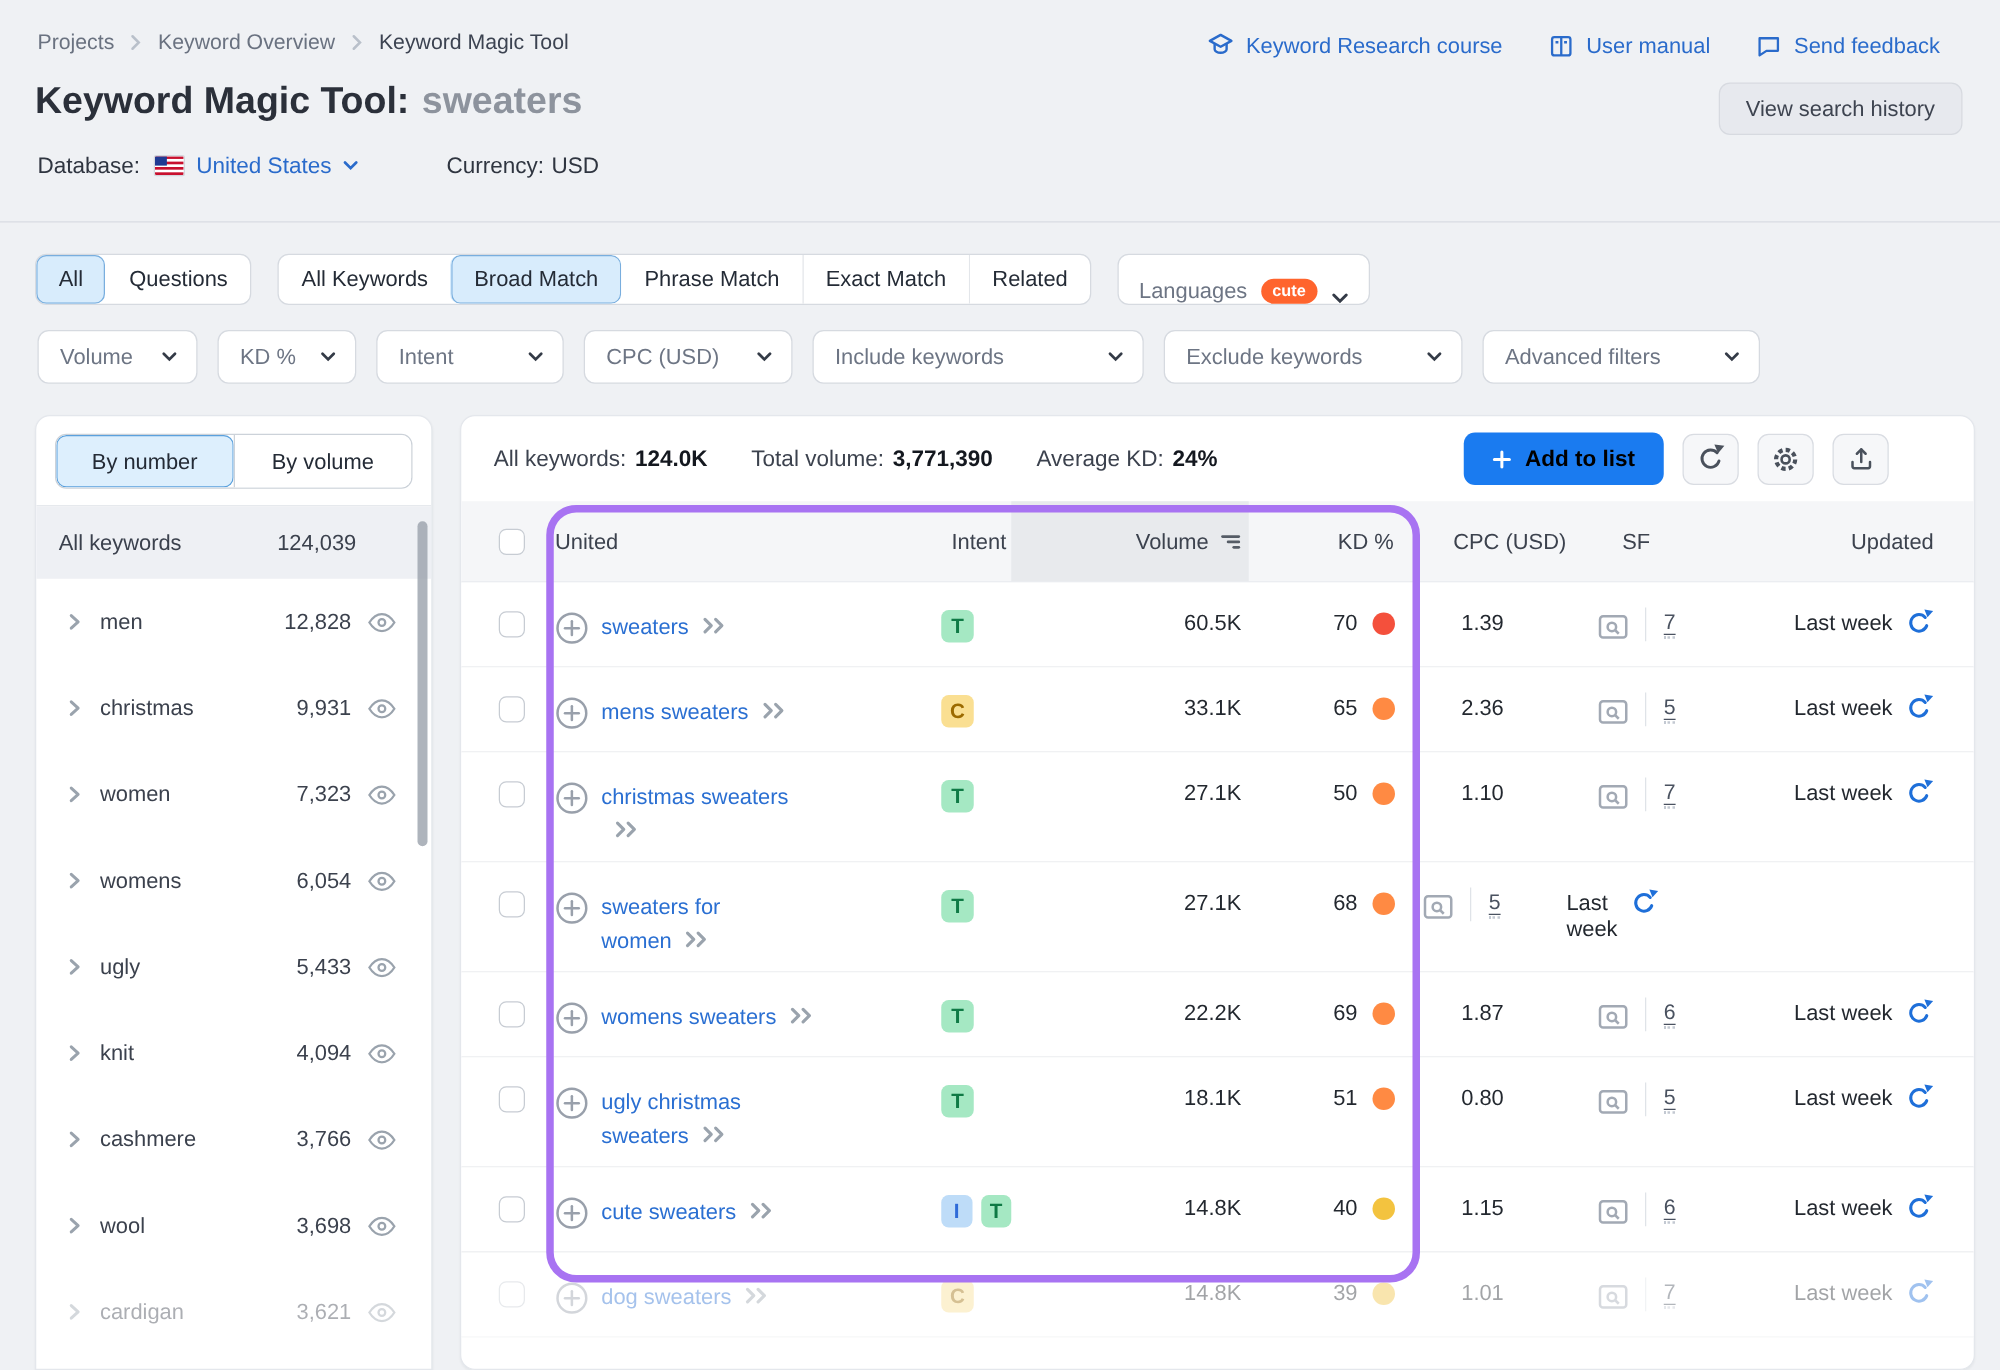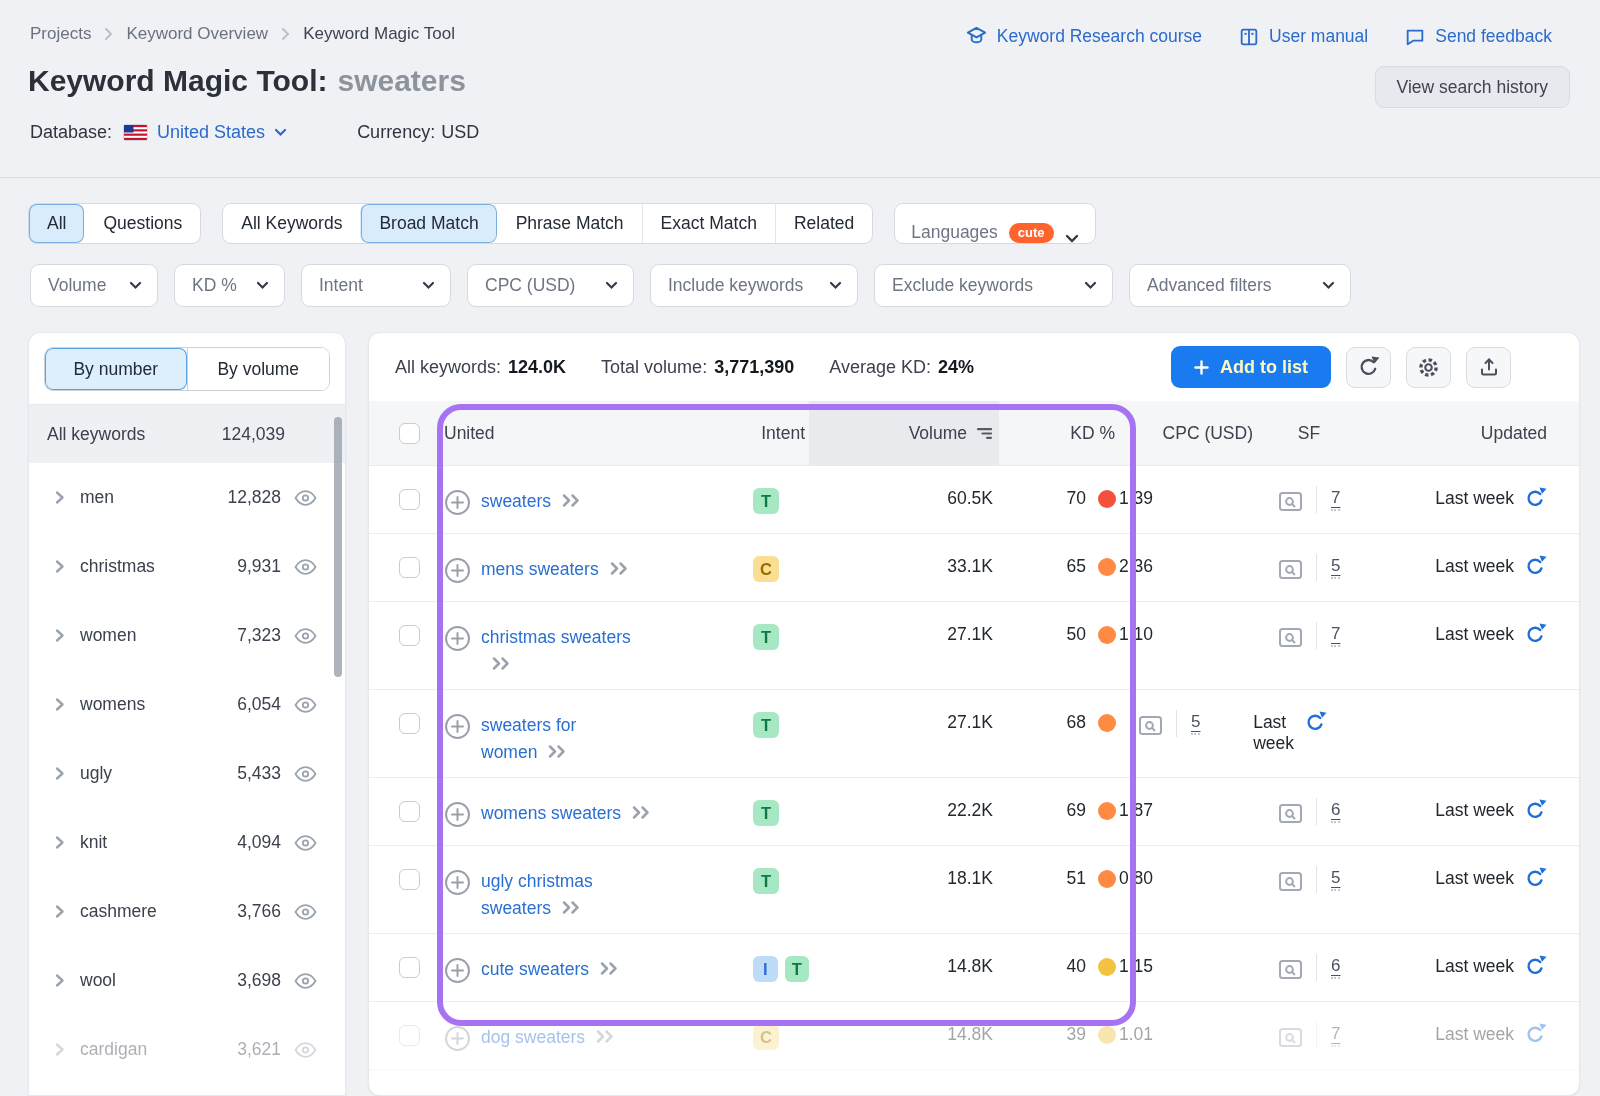--- a/index.html
+++ b/index.html
@@ -35,21 +35,21 @@
   .languages-pill{display:flex;align-items:flex-end;gap:11px;background:#fff;border:1px solid #d6dae0;border-radius:9px;height:41px;padding:0 16px;cursor:pointer}
   .lang-label{font-size:17.5px;color:#6d7584}
   .beta-badge{background:#ff642d;color:#fff;font-size:13px;font-weight:700;padding:3px 9px 4px;border-radius:11px;line-height:1}
   .dd-chev{display:flex;color:#343b47}
 
   
   .filters-row{position:absolute;top:264px;left:30px;display:flex;gap:16px}
   .filter-pill{height:43px;background:#fff;border:1px solid #d6dae0;border-radius:9px;display:flex;align-items:center;justify-content:space-between;padding:0 15px 0 17px;font-size:17.5px;color:#6d7584;cursor:pointer}
   .filter-pill:nth-child(1){width:128px}.filter-pill:nth-child(2){width:111px}
   .filter-pill:nth-child(3){width:150px}.filter-pill:nth-child(4){width:167px}
-  .filter-pill:nth-child(5){width:208px}.filter-pill:nth-child(6){width:239px}
+  .filter-pill:nth-child(5){width:265px}.filter-pill:nth-child(6){width:239px}
   .filter-pill:nth-child(7){width:222px}
 
   
   .sidebar-card{position:absolute;left:28px;top:332px;width:318px;height:764px;background:#fff;border:1px solid #e4e7ec;border-radius:12px 12px 0 0;overflow:hidden;box-shadow:0 1px 2px rgba(27,31,38,.05)}
   .sb-toggle{margin:14px 15px 13px;display:flex;border:1px solid #ccd2d9;border-radius:9px;height:44px;overflow:hidden}
   .sb-toggle .tg{flex:1;display:flex;align-items:center;justify-content:center;font-size:17.5px;color:#242b36;border-left:1px solid #ccd2d9;cursor:pointer;background:#fff}
   .sb-toggle .tg:first-child{border-left:none}
   .sb-toggle .tg.active{background:#ddeffd;box-shadow:inset 0 0 0 1px #5ba1dd;border-radius:8px}
   .sb-divider{height:1px;background:#e6e9ed}
   .sb-all{display:flex;justify-content:space-between;align-items:center;background:#eef0f4;height:58px;padding:0 60px 0 18px;font-size:17.5px;color:#3b414d;cursor:pointer}
@@ -59,21 +59,21 @@
   .sb-item .eye{display:flex}
   .faded{opacity:.42}
   .sb-scrollbar{position:absolute;top:84px;right:3px;width:8px;height:260px;background:#9aa1ab;border-radius:4px;opacity:.8;cursor:pointer}
 
   
   .table-card{position:absolute;left:368px;top:332px;width:1212px;height:764px;background:#fff;border:1px solid #e4e7ec;border-radius:12px;overflow:hidden;box-shadow:0 1px 2px rgba(27,31,38,.05)}
   .toolbar{height:68px;display:flex;align-items:center;padding-left:26px}
   .stats{display:flex;gap:35px;font-size:18px;color:#3c424e;align-items:center}
   .stat b{color:#14181f;margin-left:7px;font-weight:700}
   .toolbar-actions{margin-left:auto;margin-right:68px;display:flex;gap:15px;align-items:center}
-  .add-btn{height:42px;background:#1a7bf0;color:#fef9c3;border:none;border-radius:9px;display:flex;align-items:center;gap:11px;padding:0 23px;font-size:18px;font-weight:700;cursor:pointer;font-family:inherit}
+  .add-btn{height:42px;background:#1a7bf0;color:#000000;border:none;border-radius:9px;display:flex;align-items:center;gap:11px;padding:0 23px;font-size:18px;font-weight:700;cursor:pointer;font-family:inherit}
   .icon-btn{width:45px;height:41px;background:#f6f7f9;border:1px solid #d9dce2;border-radius:9px;display:flex;align-items:center;justify-content:center;color:#4a515c;cursor:pointer}
 
   .row-grid{display:grid;grid-template-columns:60px 290px 90px 190px 120px 140px 100px 1fr}
   .thead{height:65px;background:#f5f6f8;border-bottom:1px solid #e7eaee;font-size:17.5px;color:#3c424e}
   .thead>div{display:flex;align-items:center}
   .h-cb{padding-left:30px}
   .h-kw{padding-left:15px}
   .h-intent{justify-content:flex-end;padding-right:4px}
   .h-vol{background:#e8eaed;justify-content:flex-end;gap:9px;padding-right:6px;cursor:pointer}
   .h-kd{justify-content:flex-end;padding-right:4px}
@@ -94,21 +94,21 @@
   .two-line .kwtext{max-width:152px}
   .cell.intent{padding-left:34px;gap:7px}
   .intent-badge{width:26px;height:26px;border-radius:6px;display:flex;align-items:center;justify-content:center;font-size:16.5px;font-weight:700}
   .intent-t{background:#a5e8c3;color:#0f7a45}
   .intent-c{background:#fadf92;color:#9c6a00}
   .intent-i{background:#bedcf8;color:#2f6bd8}
   .cell.vol{justify-content:flex-end;padding-right:6px}
   .cell.kd{justify-content:flex-end;padding-right:3px;gap:12px}
   .kd-dot{width:18px;height:18px;border-radius:50%;margin-top:2px}
   .lvl-red{background:#f4503c}.lvl-orange{background:#ff8a43}.lvl-yellow{background:#f3c33f}
-  .cell.cpc{justify-content:flex-start;padding-right:6px}
+  .cell.cpc{justify-content:center;padding-right:6px}
   .cell.sf{padding-left:19px}
   .serp{display:flex;margin-top:3px;cursor:pointer}
   .sf-sep{width:1px;height:27px;background:#dfe3e8;margin:-2px 14px 0 13px}
   .sf-num{font-size:17px;color:#4a5260;text-decoration:underline;text-underline-offset:4px;border-bottom:2px dotted #c3c9d2;padding-bottom:1px;line-height:20px;cursor:pointer}
   .cell.upd{justify-content:flex-end;padding-right:32px;gap:11px}
   .upd-refresh{display:flex;color:#1e6fd9;margin-top:1px;cursor:pointer}
 
   
   .purple-box{position:absolute;left:437px;top:404px;width:699px;height:622px;border:6px solid #a873f2;border-radius:24px;pointer-events:none;z-index:6}
 </style>

